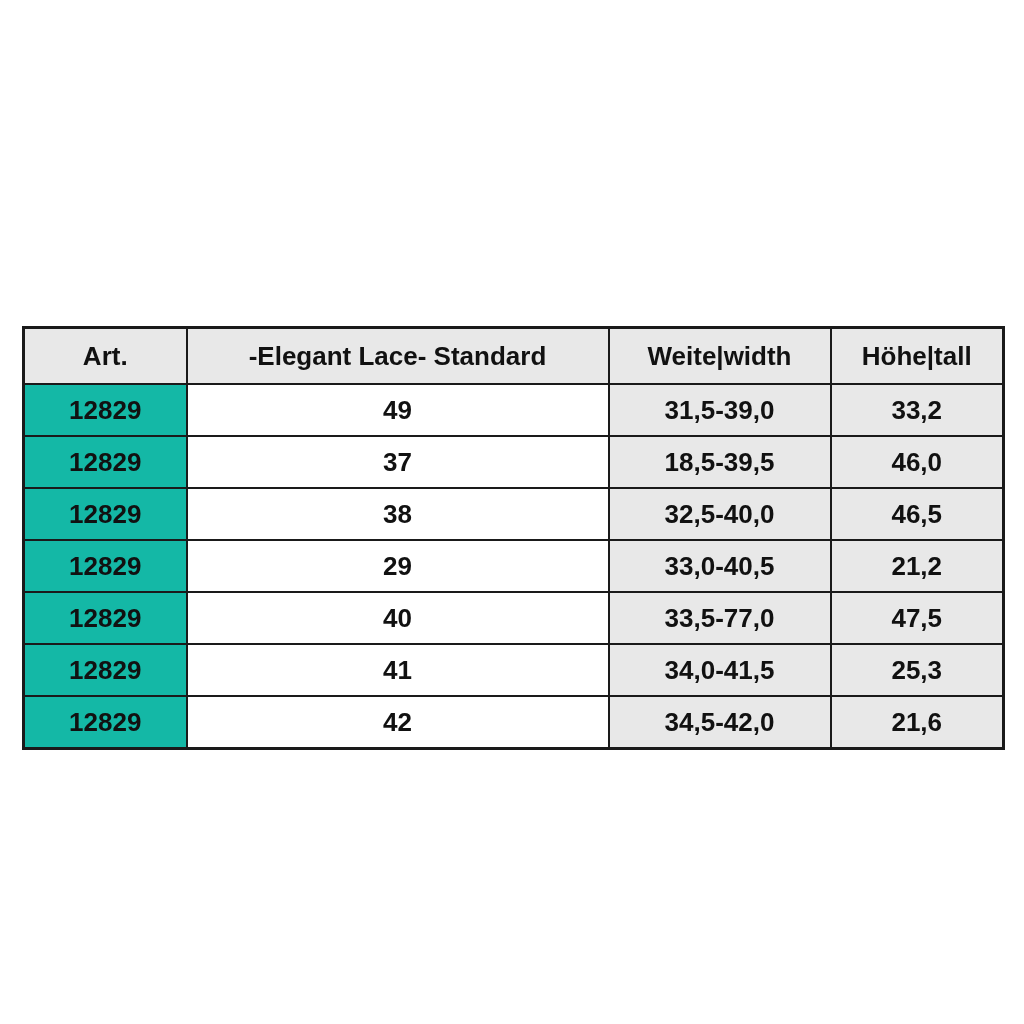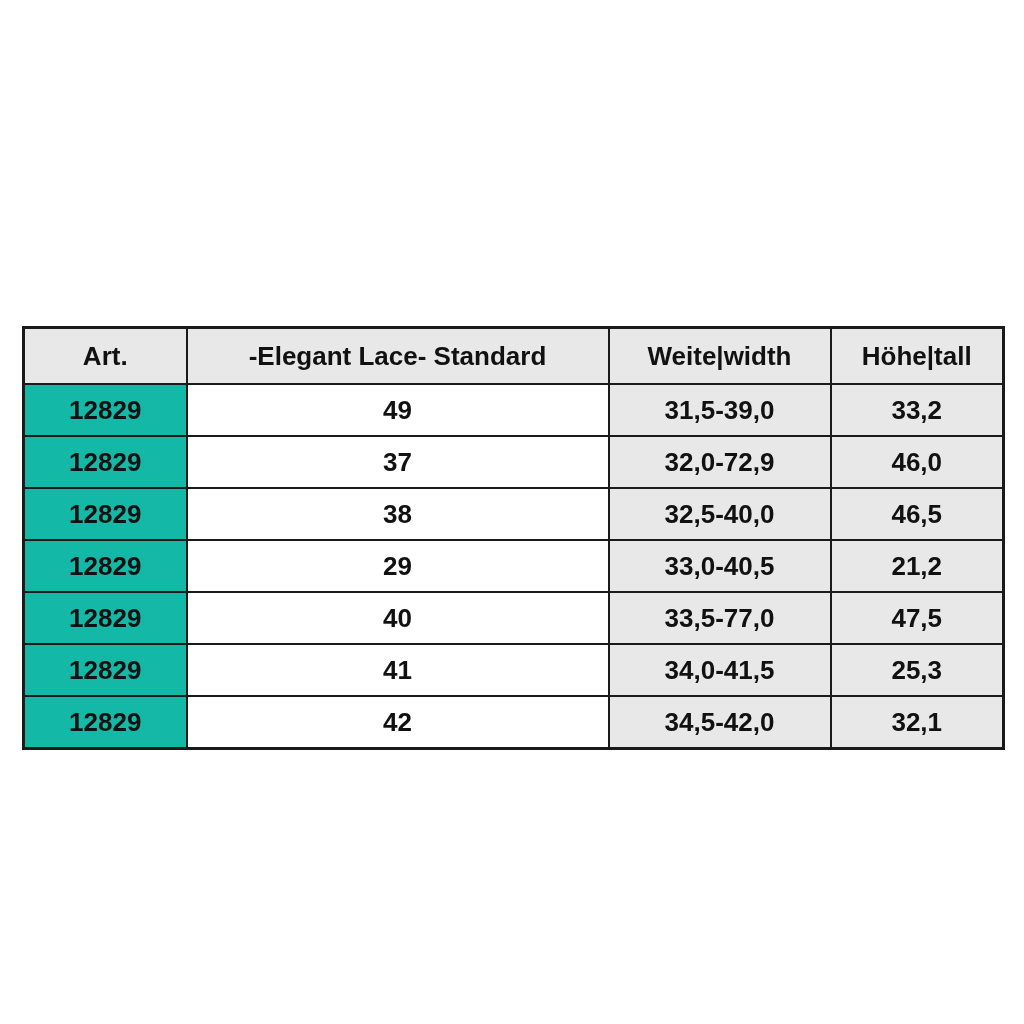--- a/index.html
+++ b/index.html
@@ -85,21 +85,21 @@
       <tbody>
         <tr>
           <td class="art-cell">12829</td>
           <td class="model-cell">49</td>
           <td class="width-cell">31,5-39,0</td>
           <td class="height-cell">33,2</td>
         </tr>
         <tr>
           <td class="art-cell">12829</td>
           <td class="model-cell">37</td>
-          <td class="width-cell">32,0-72,9</td>
+          <td class="width-cell">18,5-39,5</td>
           <td class="height-cell">46,0</td>
         </tr>
         <tr>
           <td class="art-cell">12829</td>
           <td class="model-cell">38</td>
           <td class="width-cell">32,5-40,0</td>
           <td class="height-cell">46,5</td>
         </tr>
         <tr>
           <td class="art-cell">12829</td>
@@ -116,18 +116,18 @@
         <tr>
           <td class="art-cell">12829</td>
           <td class="model-cell">41</td>
           <td class="width-cell">34,0-41,5</td>
           <td class="height-cell">25,3</td>
         </tr>
         <tr>
           <td class="art-cell">12829</td>
           <td class="model-cell">42</td>
           <td class="width-cell">34,5-42,0</td>
-          <td class="height-cell">32,1</td>
+          <td class="height-cell">21,6</td>
         </tr>
       </tbody>
     </table>
   </div>
 </div>
 
 </body></html>

